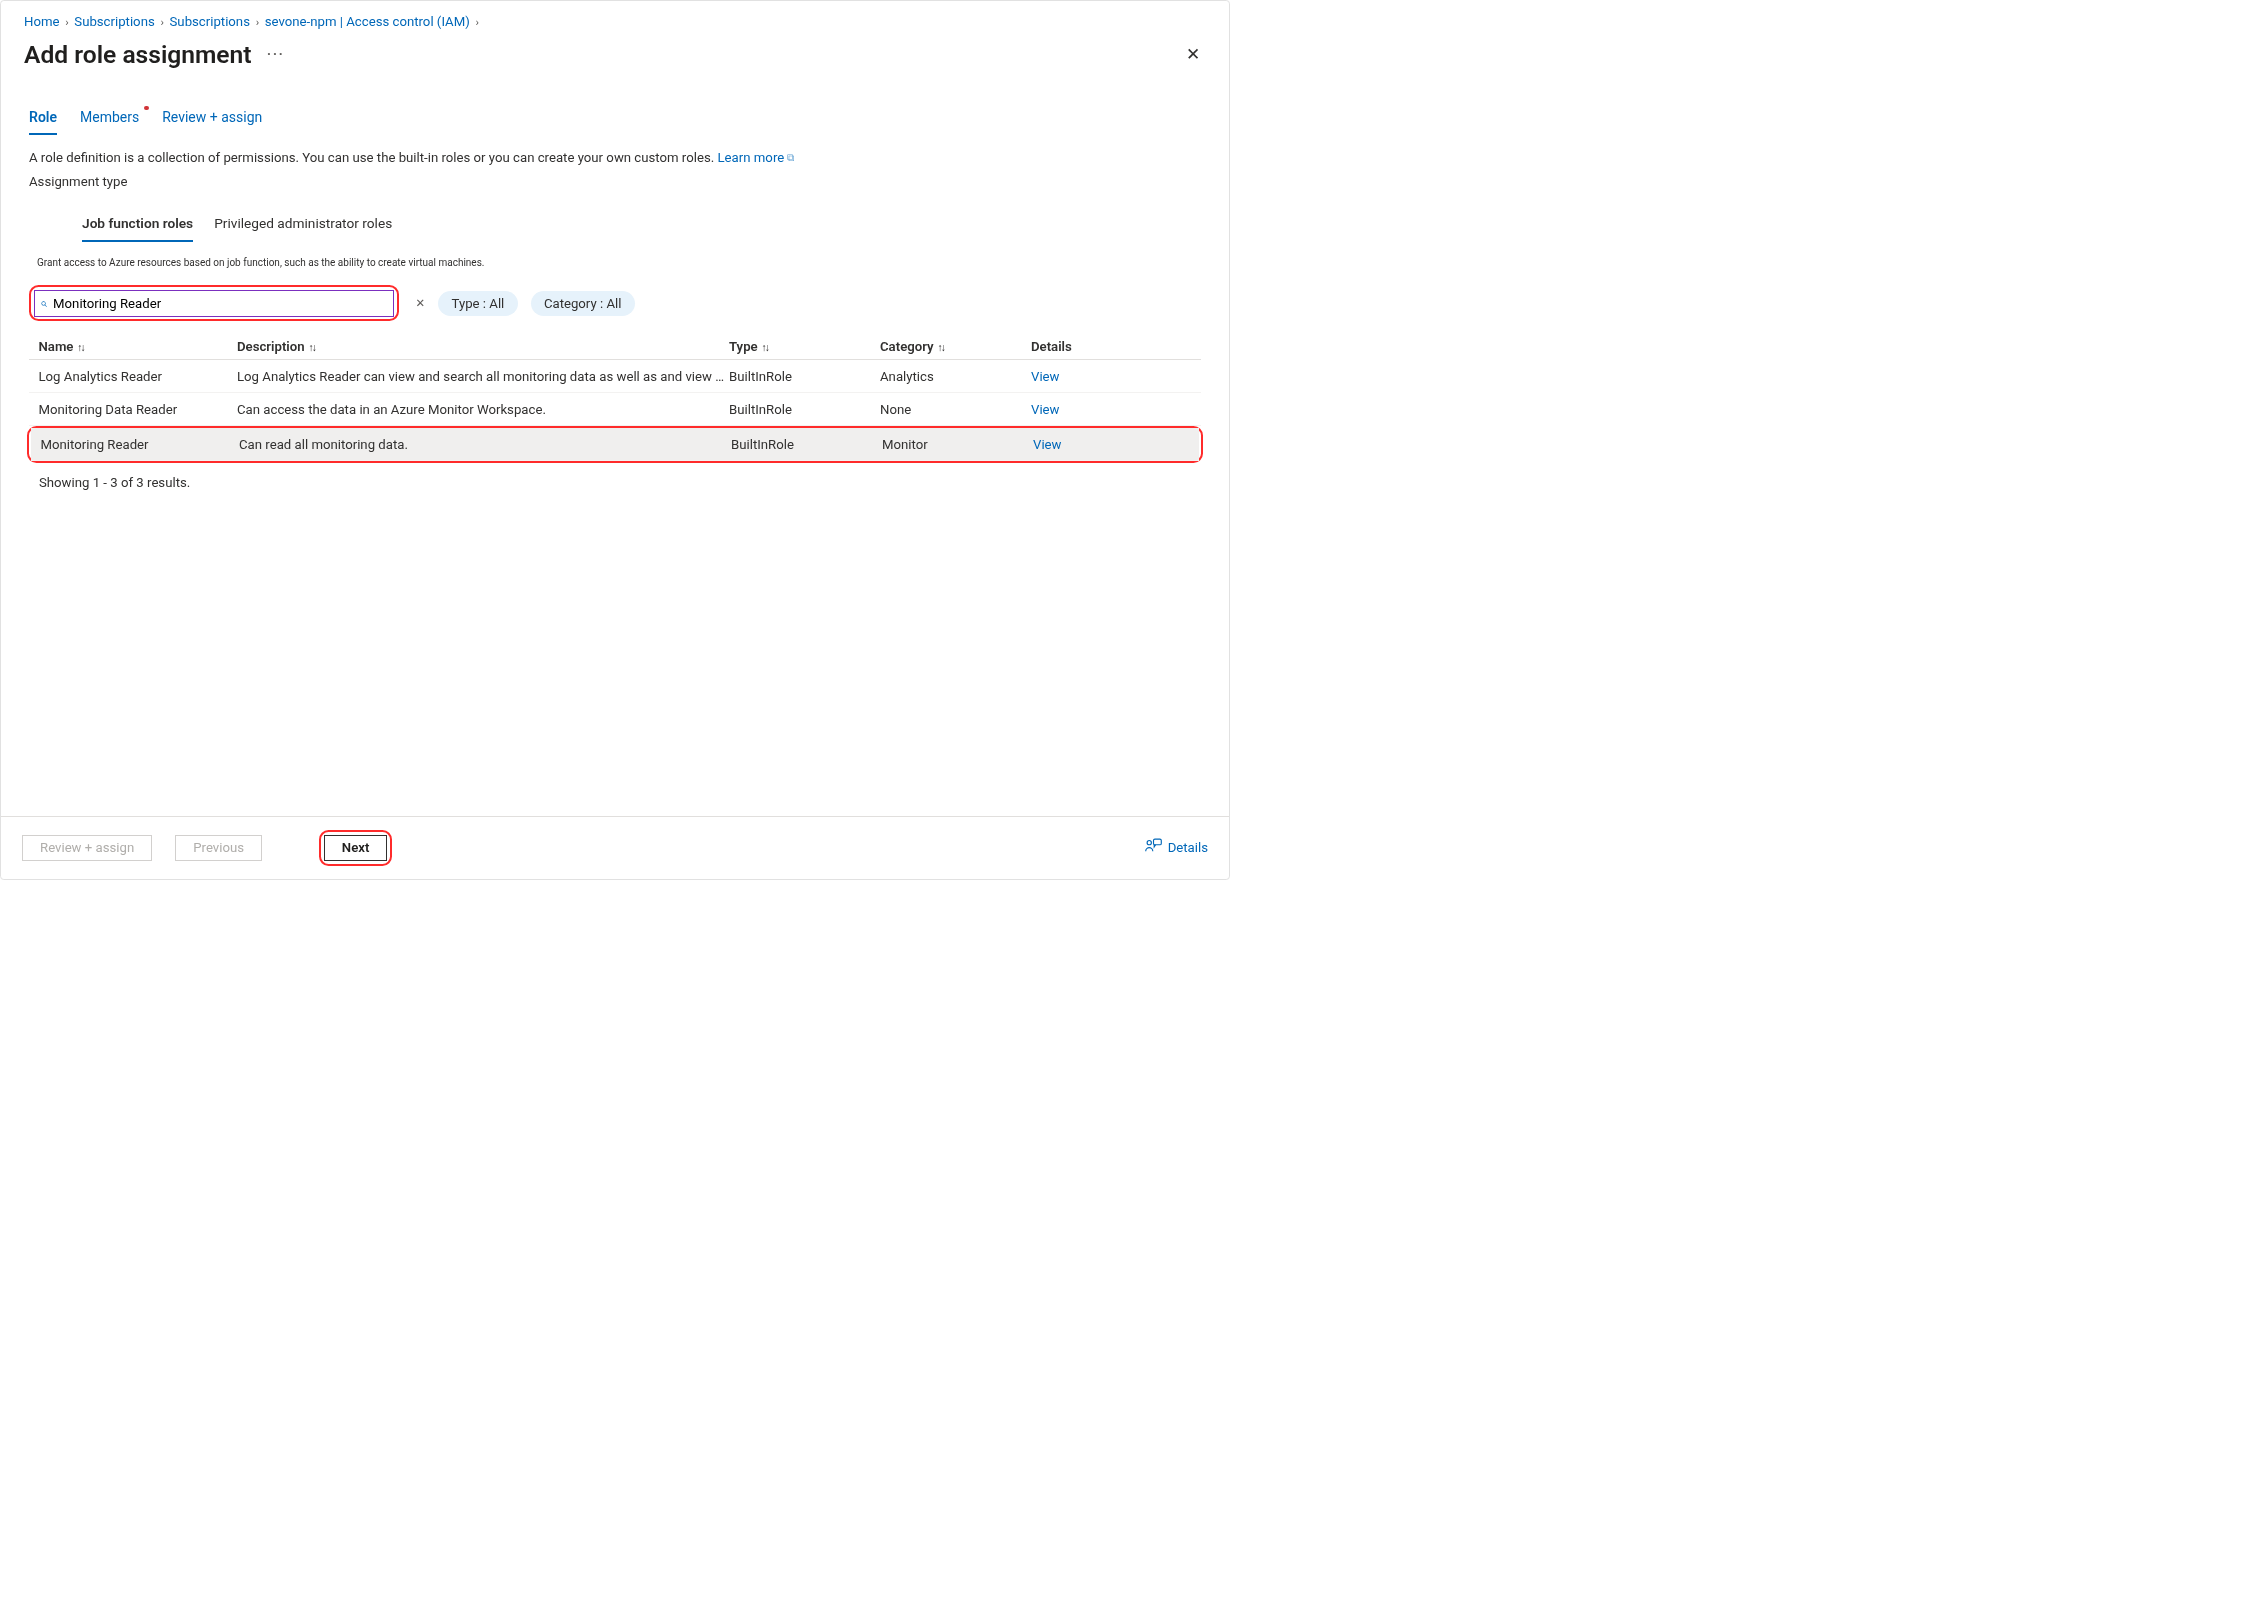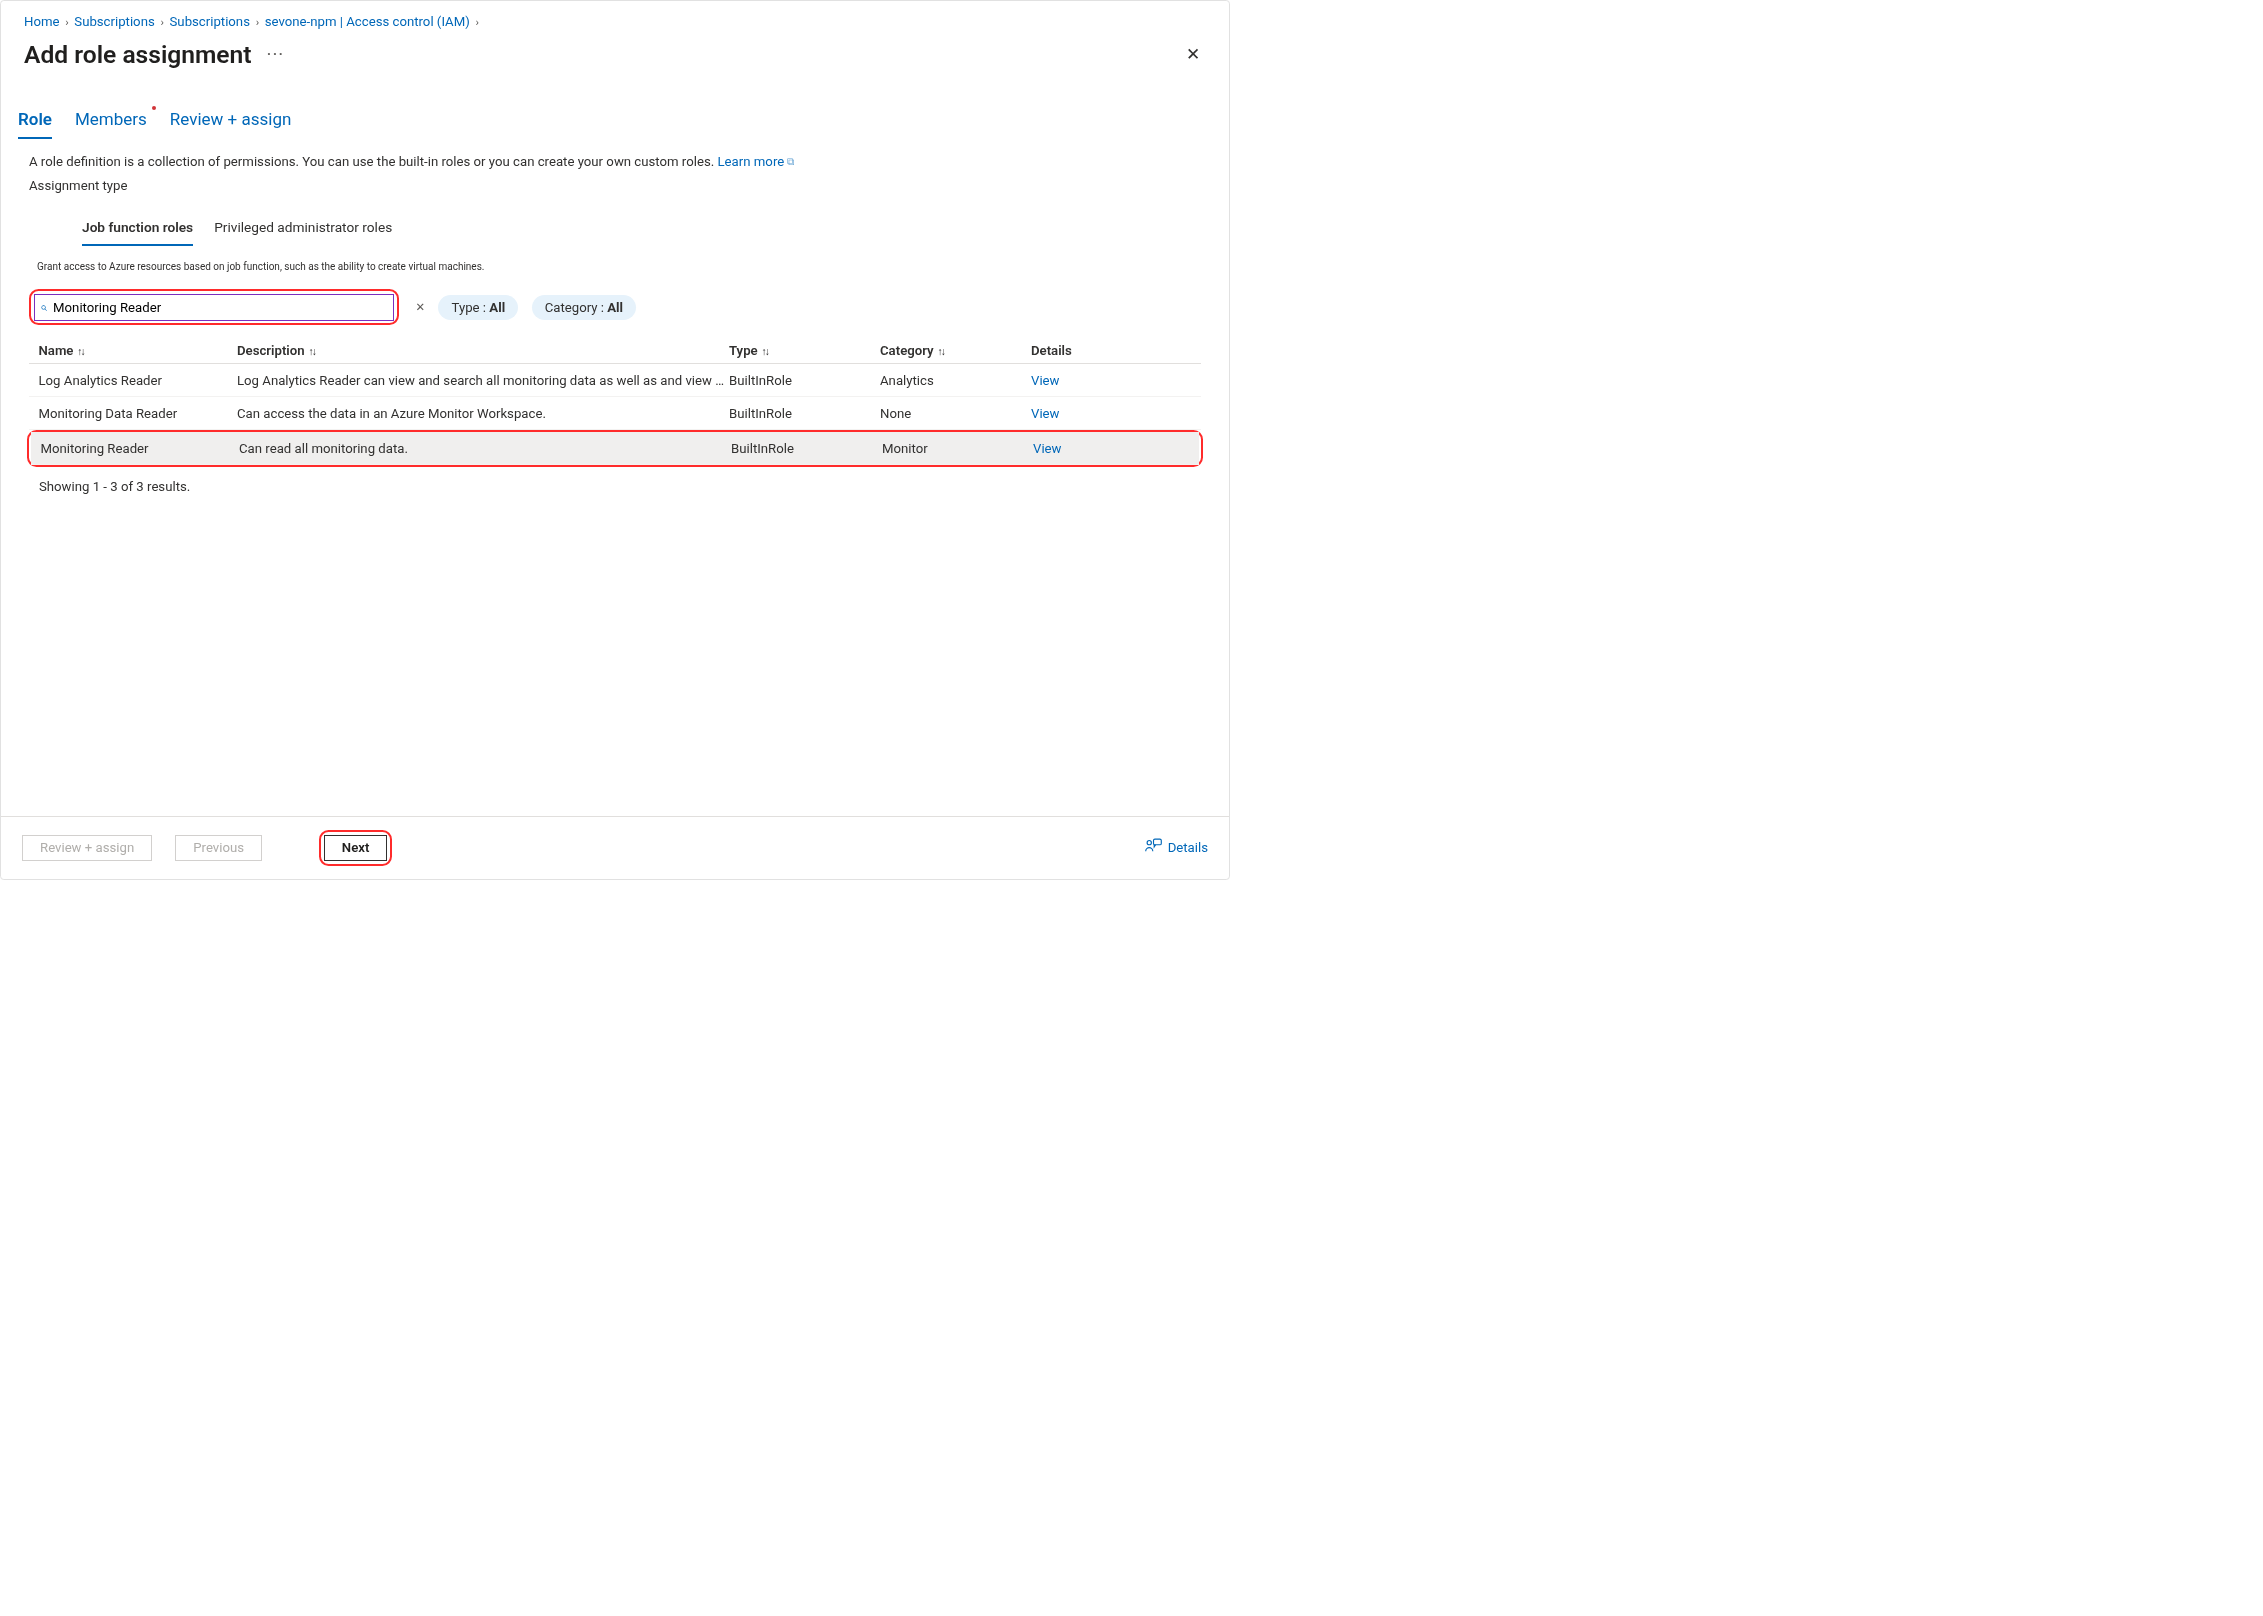--- a/index.html
+++ b/index.html
@@ -58,22 +58,22 @@
     margin-left: auto;
     font-size: 17px;
     color: #323130;
     cursor: pointer;
     padding: 5.7px;
   }
   
   .step-tabs {
     display: flex;
     gap: 23px;
-    padding: 28px 28px 0 17px;
-    font-size: 17px;
+    padding: 28px 28px 0 28px;
+    font-size: 14px;
   }
   .step-tab {
     color: #0067b8;
     padding-bottom: 7.6px;
     cursor: pointer;
     position: relative;
   }
   .step-tab.active {
     font-weight: 600;
     border-bottom: 2.8px solid #0067b8;
@@ -170,21 +170,21 @@
     margin-left: 3.8px;
   }
   .pill {
     background: #e6f2fb;
     border-radius: 15px;
     padding: 4.7px 13.2px;
     font-size: 13.2px;
     cursor: pointer;
     color: #323130;
   }
-  .pill b { font-weight: 700; }
+  .pill b { font-weight: 400; }
   
   .table-wrap {
     padding: 0 28px;
   }
   .th-row {
     display: flex;
     border-bottom: 0.9px solid #e1dfdd;
     padding: 5.7px 0;
     font-weight: 600;
     font-size: 13.2px;

